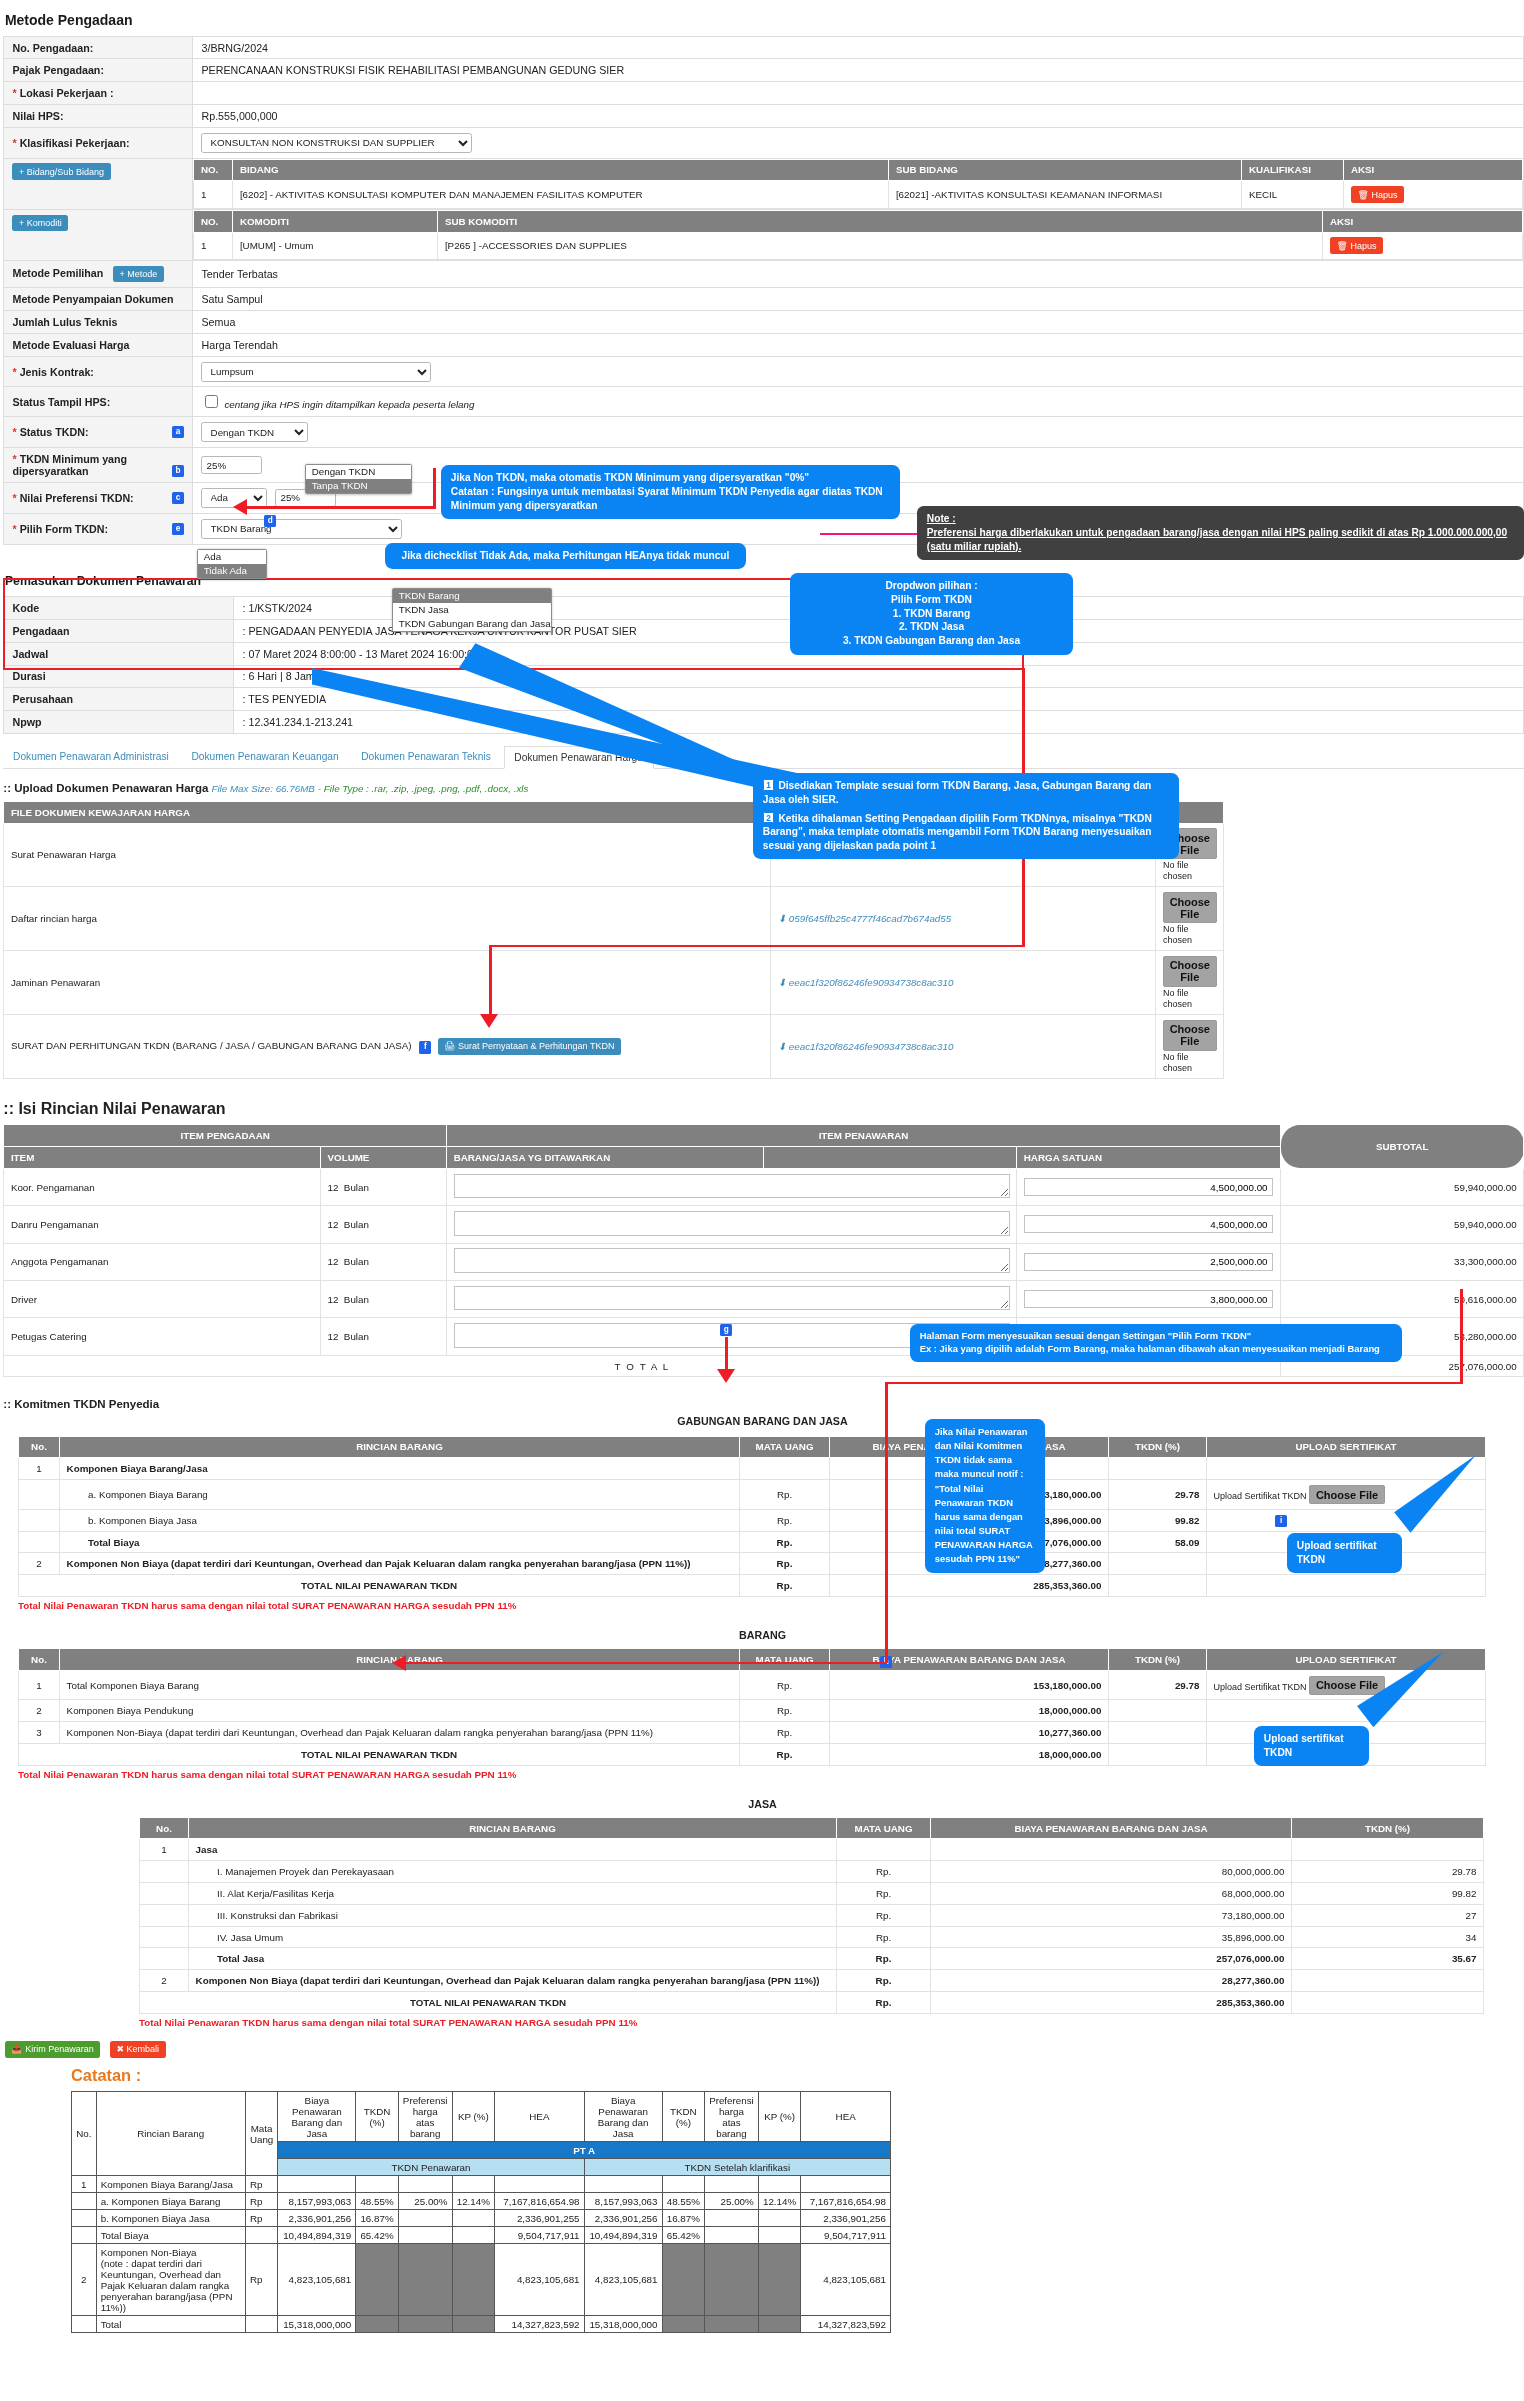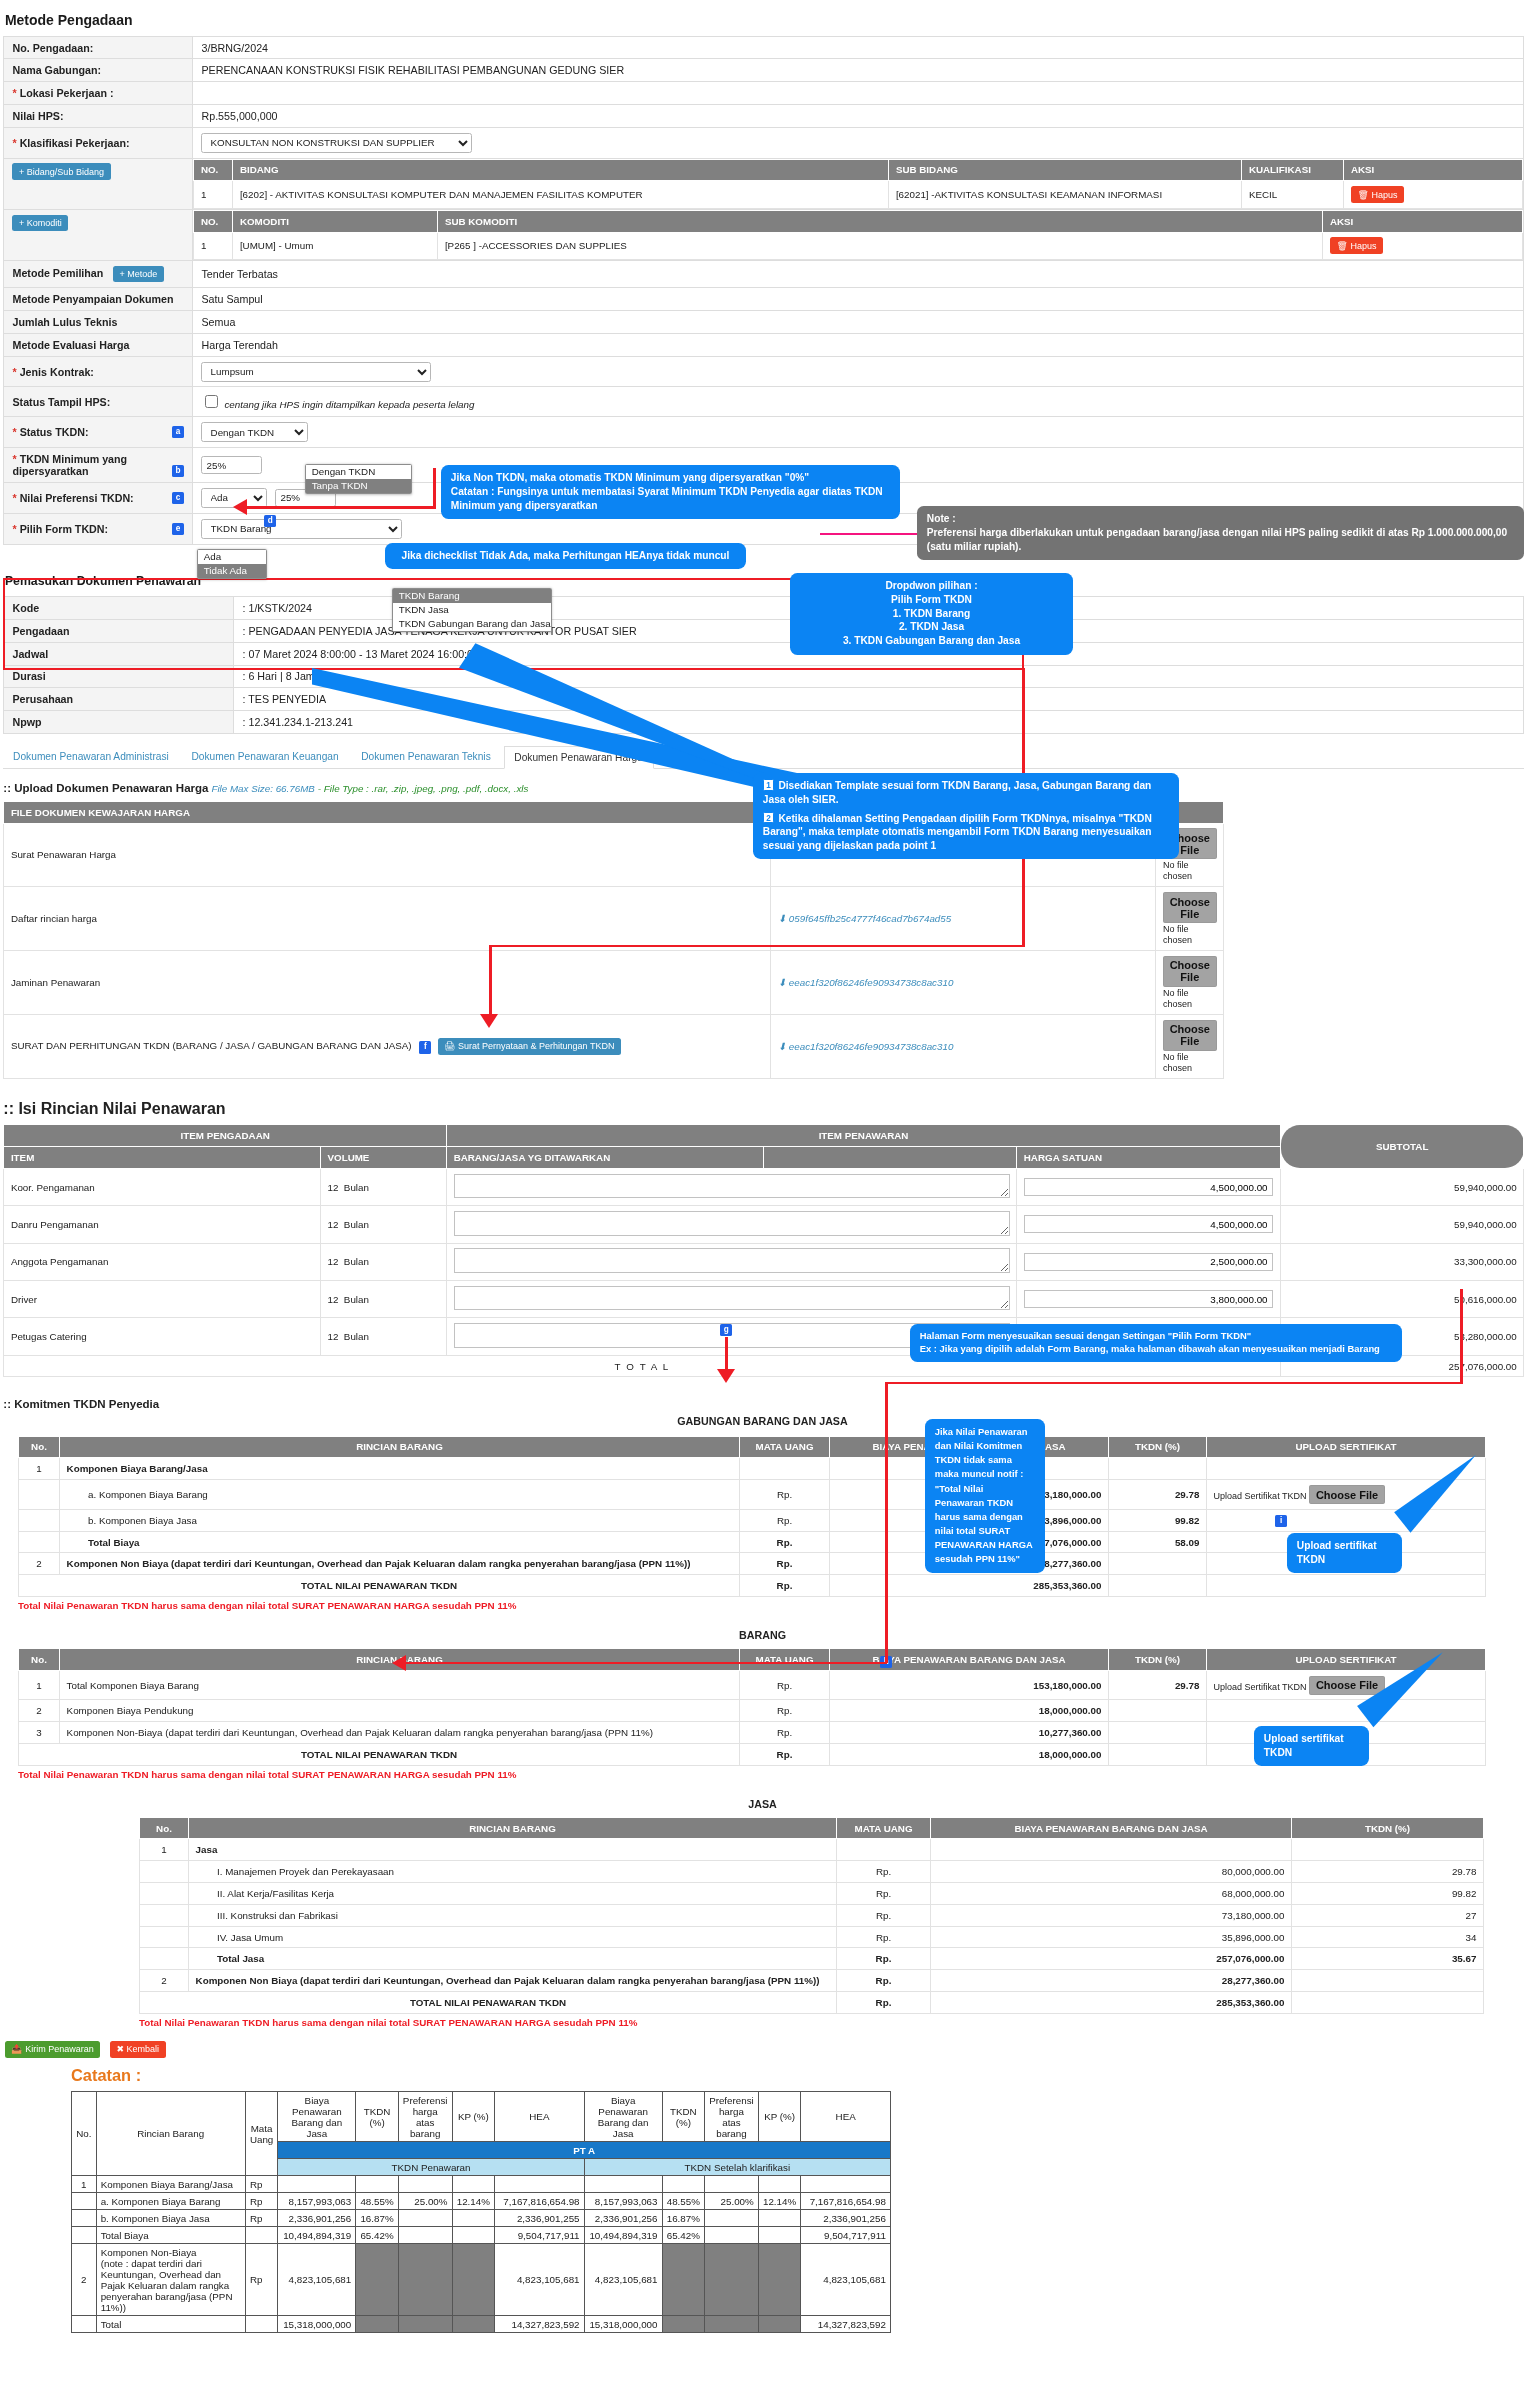--- a/index.html
+++ b/index.html
@@ -50,21 +50,21 @@
   .dd-open div { padding:1.6px 5.7px; white-space:nowrap; }
   .dd-open div.sel { background:#808080; color:#fff; }
 
   
   .mk { display:inline-block; width:12.3px; height:12.3px; line-height:12.3px; text-align:center;
         background:#1e63e9; color:#fff; font-size:8.2px; font-weight:bold; border-radius:1.6px; }
 
   
   .callout { position:absolute; background:#0b84f3; color:#fff; font-weight:bold; font-size:10.2px;
              border-radius:7.4px; padding:6.6px 9.8px; line-height:1.35; z-index:30; }
-  .callout.pink { background:#737373; border-radius:6.6px; font-weight:bold;}
+  .callout.pink { background:#404040; border-radius:6.6px; font-weight:bold;text-decoration:underline;}
   .callout .num { display:inline-block; width:11.5px; height:11.5px; line-height:11.5px; text-align:center;
                   background:#fff; color:#0b84f3; font-size:8.2px; border-radius:1.6px; margin-right:4.1px;
                   border:0.8px solid #0b84f3; vertical-align:top; }
 
   
   .ln { position:absolute; z-index:25; }
   .ln.red  { background:#ee1c25; }
   .ln.pink { background:#f5147f; }
   .redbox { position:absolute; border:2.5px solid #ee1c25; z-index:20; }
   .bluearrow { position:absolute; z-index:26; }
@@ -99,21 +99,21 @@
 
 <h2 class="section-title">Metode Pengadaan</h2>
 
 <table class="kv">
       <tbody>
   <tr>
     <td class="k">No. Pengadaan:</td>
     <td class="v">3/BRNG/2024</td>
   </tr>
   <tr>
-    <td class="k">Nama Gabungan:</td>
+    <td class="k">Pajak Pengadaan:</td>
     <td class="v">PERENCANAAN KONSTRUKSI FISIK REHABILITASI PEMBANGUNAN GEDUNG SIER</td>
   </tr>
   <tr>
     <td class="k"><span class="req">*</span> <span>Lokasi Pekerjaan :</span></td>
     <td class="v"></td>
   </tr>
   <tr>
     <td class="k">Nilai HPS:</td>
     <td class="v">Rp.555,000,000</td>
   </tr>

